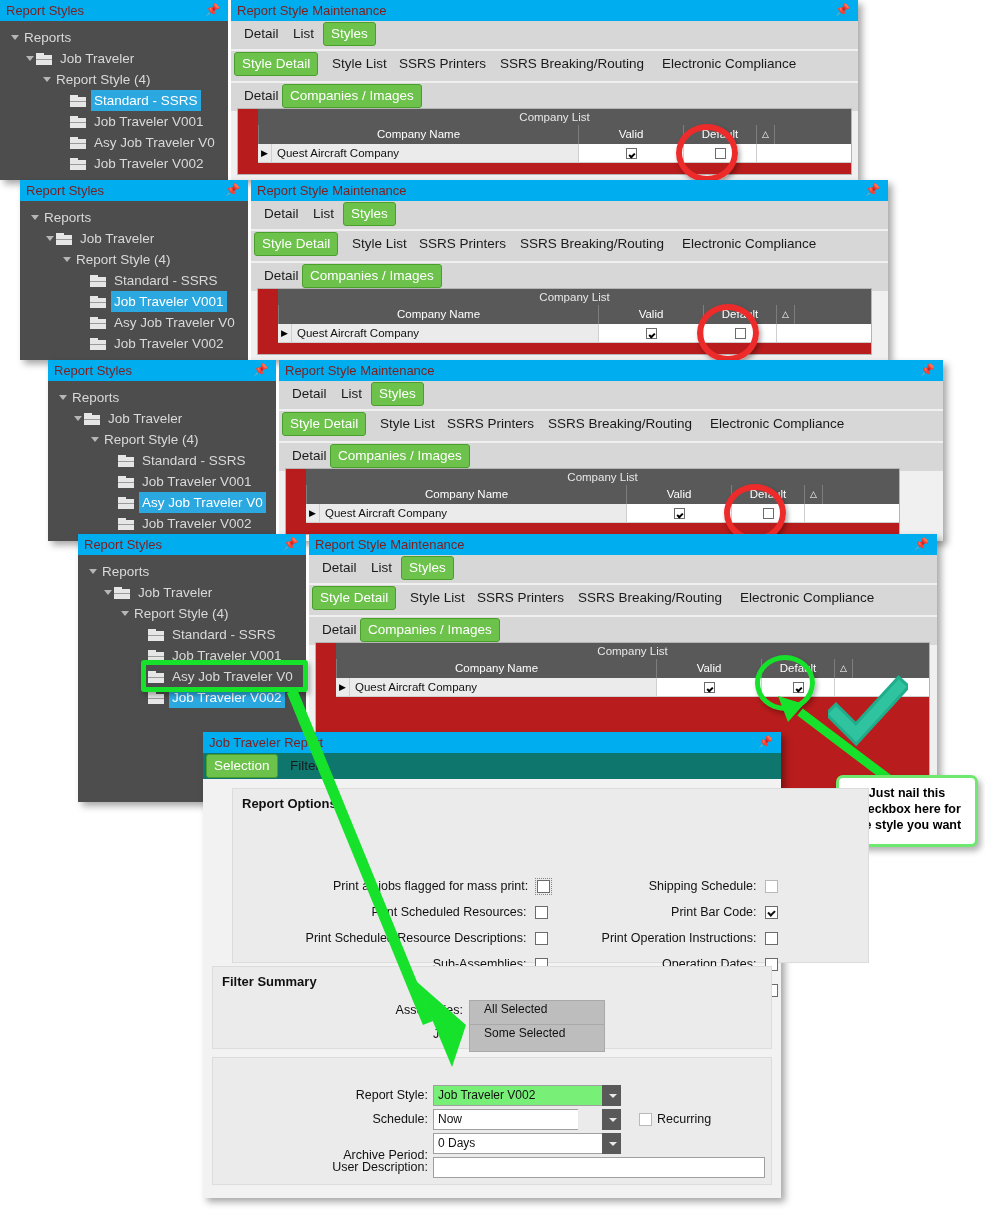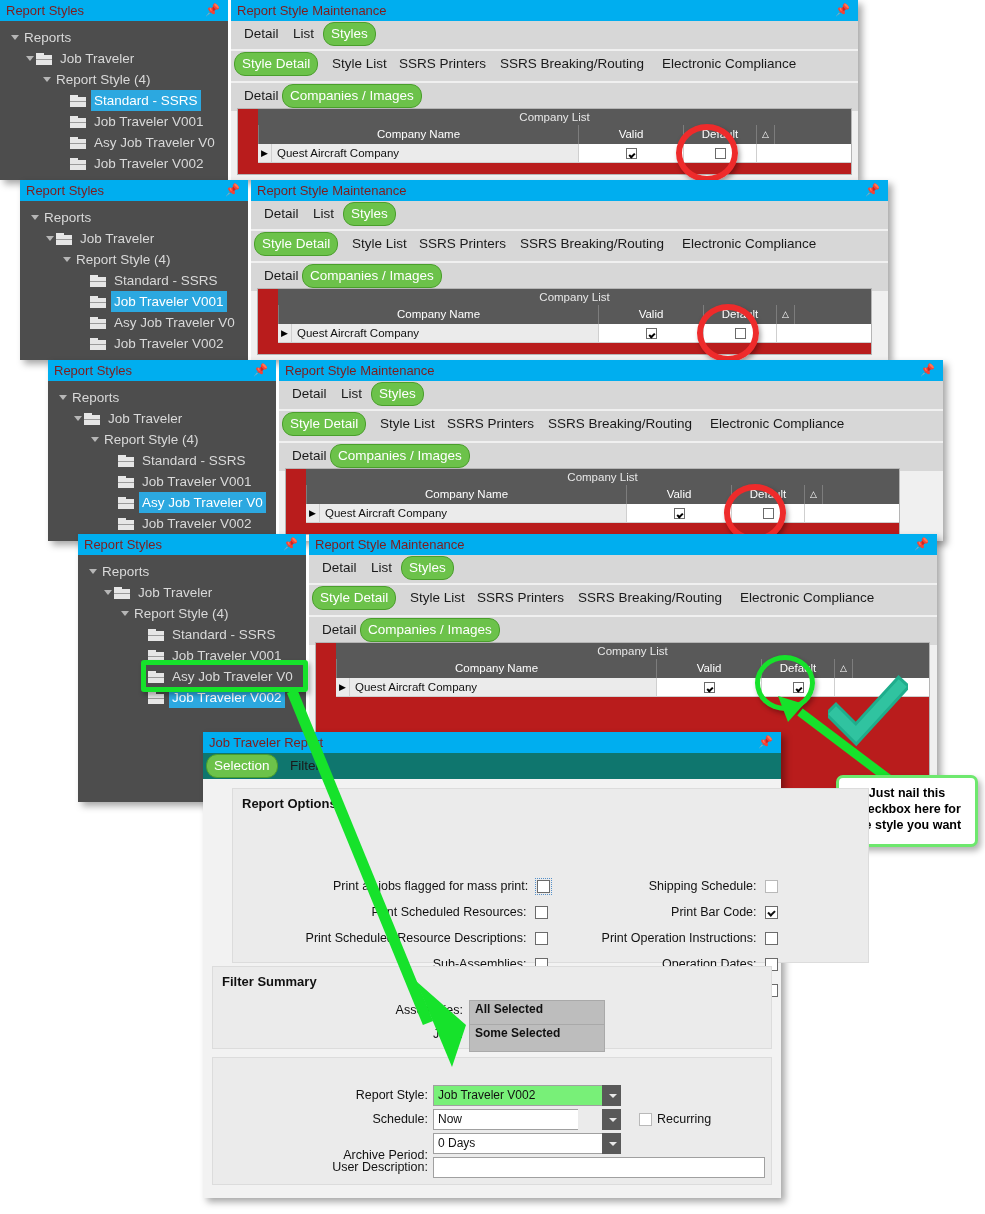--- a/index.html
+++ b/index.html
@@ -44,21 +44,21 @@
 
   
   .maint{background:#f0f0f0;box-sizing:border-box;}
   .tabrow{background:#d7d7d7;height:28px;position:relative;box-sizing:border-box;}
   .tabrow.r2{height:30px;}
   .tab{
     position:absolute;top:2px;font-size:13.5px;color:#1a1a1a;line-height:22px;
     height:24px;padding:0 7px;white-space:nowrap;box-sizing:border-box;
   }
   .tab.green{
-    background:#6CC24A;color:#ffffff;border:1px solid #4a9e2c;border-radius:11px;top:1px;
+    background:#6CC24A;color:#ffffff;border:1px solid #4a9e2c;border-radius:3px;top:1px;
   }
   .sep{height:2px;background:#f0f0f0;}
 
   
   .grid{position:absolute;background:#b91c1c;border:1px solid #b5b5b5;box-sizing:border-box;padding-left:20px;}
   .grid .cap{background:#595959;color:#e8e8e8;font-size:11.5px;text-align:center;line-height:16px;height:16px;}
   .gridhdr{display:flex;background:#595959;color:#ffffff;font-size:11.5px;height:19px;line-height:19px;}
   .gh{border-left:1px solid #7d7d7d;text-align:center;box-sizing:border-box;overflow:hidden;white-space:nowrap;}
   .gridrow{display:flex;height:19px;line-height:19px;font-size:11.5px;color:#111;background:#fff;}
   .gc{border-left:1px solid #cfcfcf;border-bottom:1px solid #cfcfcf;box-sizing:border-box;text-align:center;}
@@ -104,21 +104,21 @@
   .bigcbx{display:inline-block;width:13px;height:13px;border:1px solid #6b6b6b;background:#fff;
           position:relative;vertical-align:middle;box-sizing:border-box;margin-left:5px;}
   .bigcbx.dim{border-color:#b9b9b9;}
   .bigcbx.focus{outline:1px dotted #5590c9;outline-offset:1px;}
   .bigcbx.on:after{
     content:"";position:absolute;left:2px;top:3px;width:5px;height:3px;border-left:2px solid #111;
     border-bottom:2px solid #111;transform:rotate(-45deg);
   }
   .roval{
     position:absolute;background:#bdbdbd;border:1px solid #a9a9a9;box-sizing:border-box;
-    font-size:12px;color:#111;line-height:17px;padding-left:5px;height:28px;font-weight:bold;
+    font-size:12px;color:#111;line-height:17px;padding-left:14px;height:28px;
   }
   .combo{position:absolute;height:21px;box-sizing:border-box;display:flex;}
   .combo .val{
     flex:1;background:#ffffff;border:1px solid #a0a0a0;border-right:none;box-sizing:border-box;
     font-size:12px;color:#111;line-height:19px;padding-left:4px;overflow:hidden;white-space:nowrap;
   }
   .combo.green .val{background:#78F078;}
   .combo .btn{
     width:19px;background:#595959;border:1px solid #595959;box-sizing:border-box;position:relative;
   }

